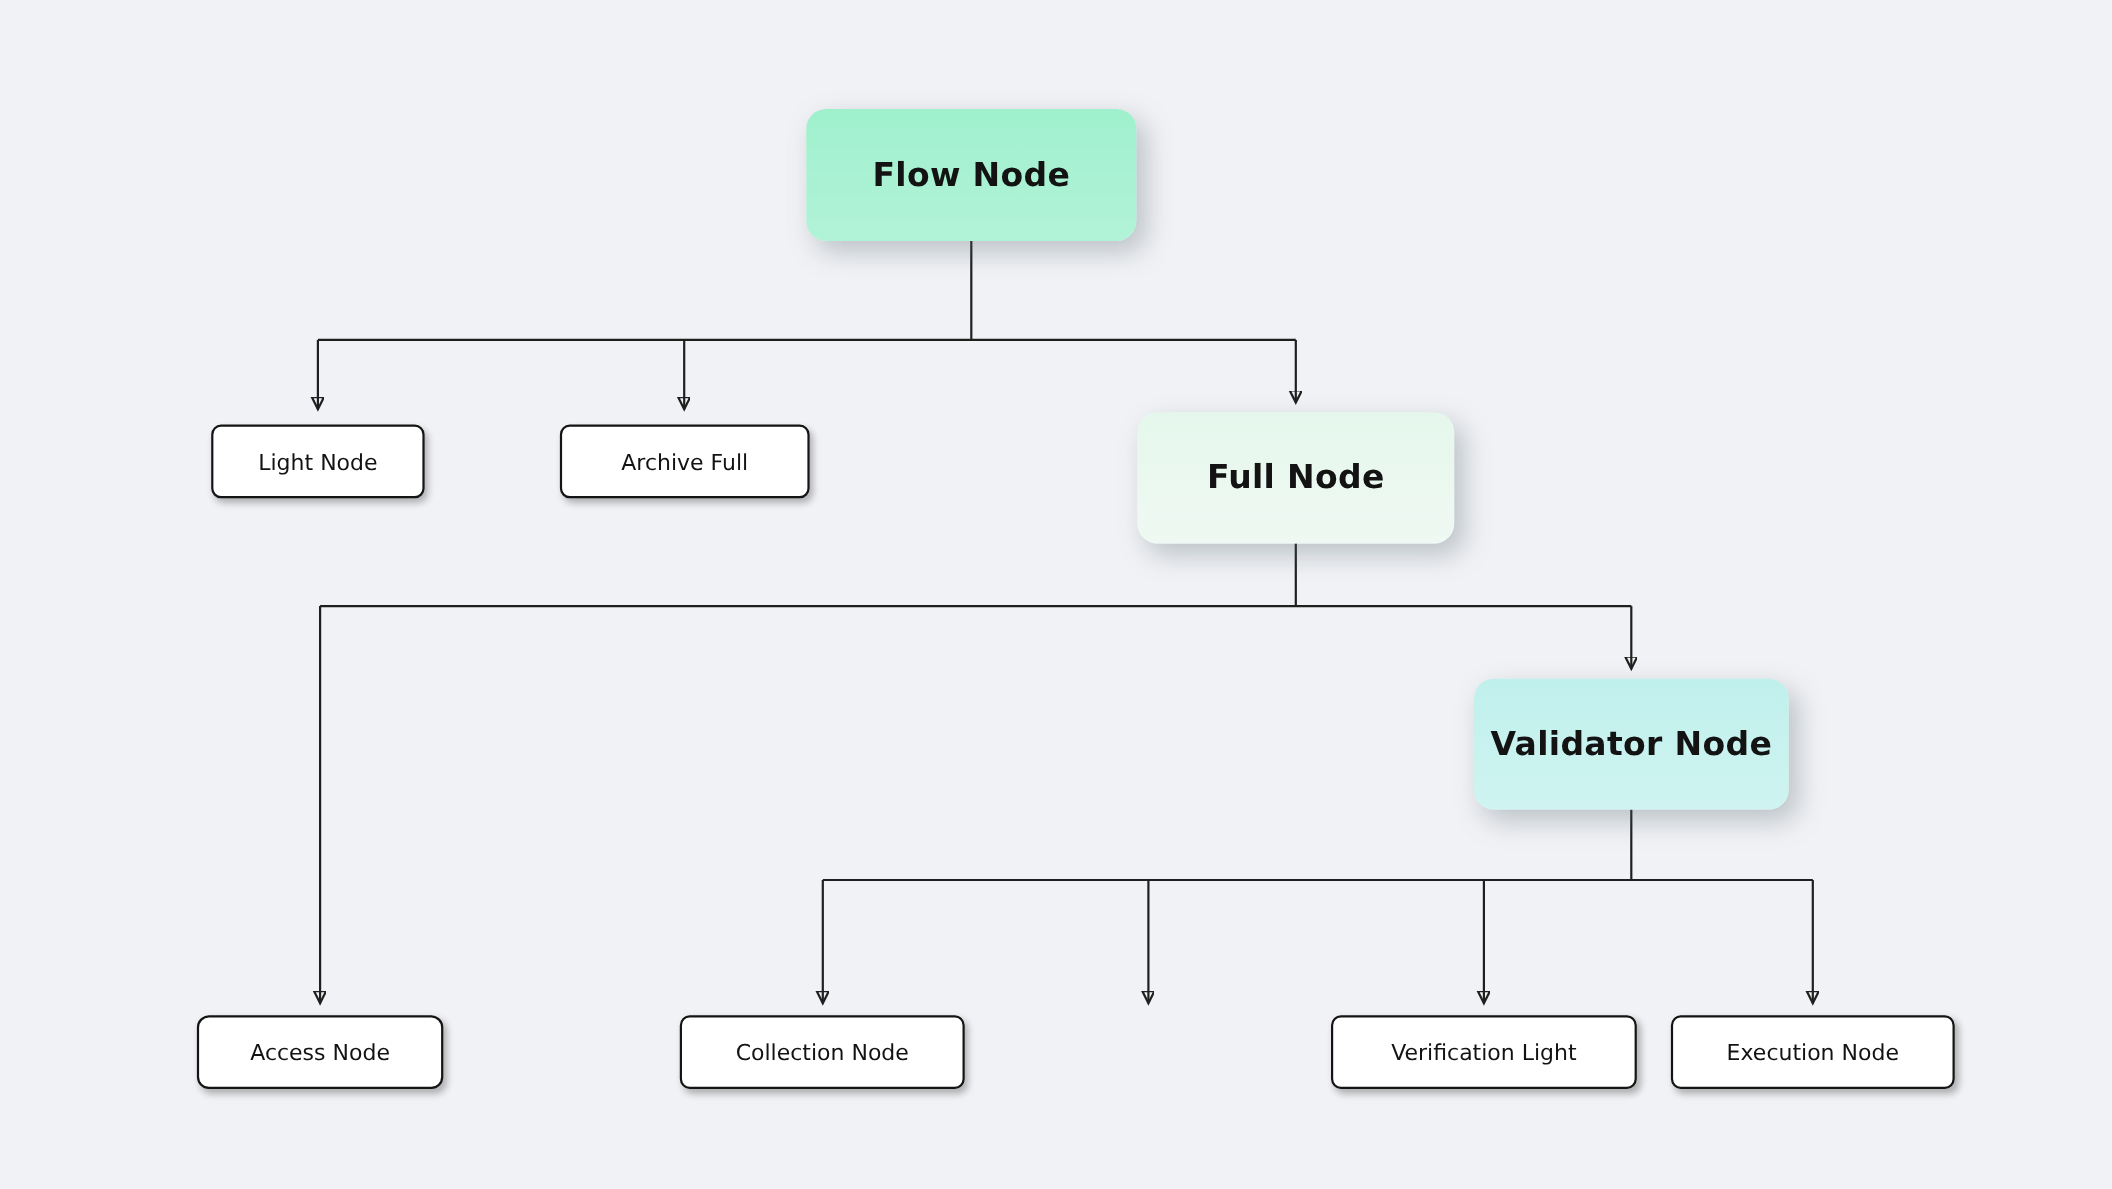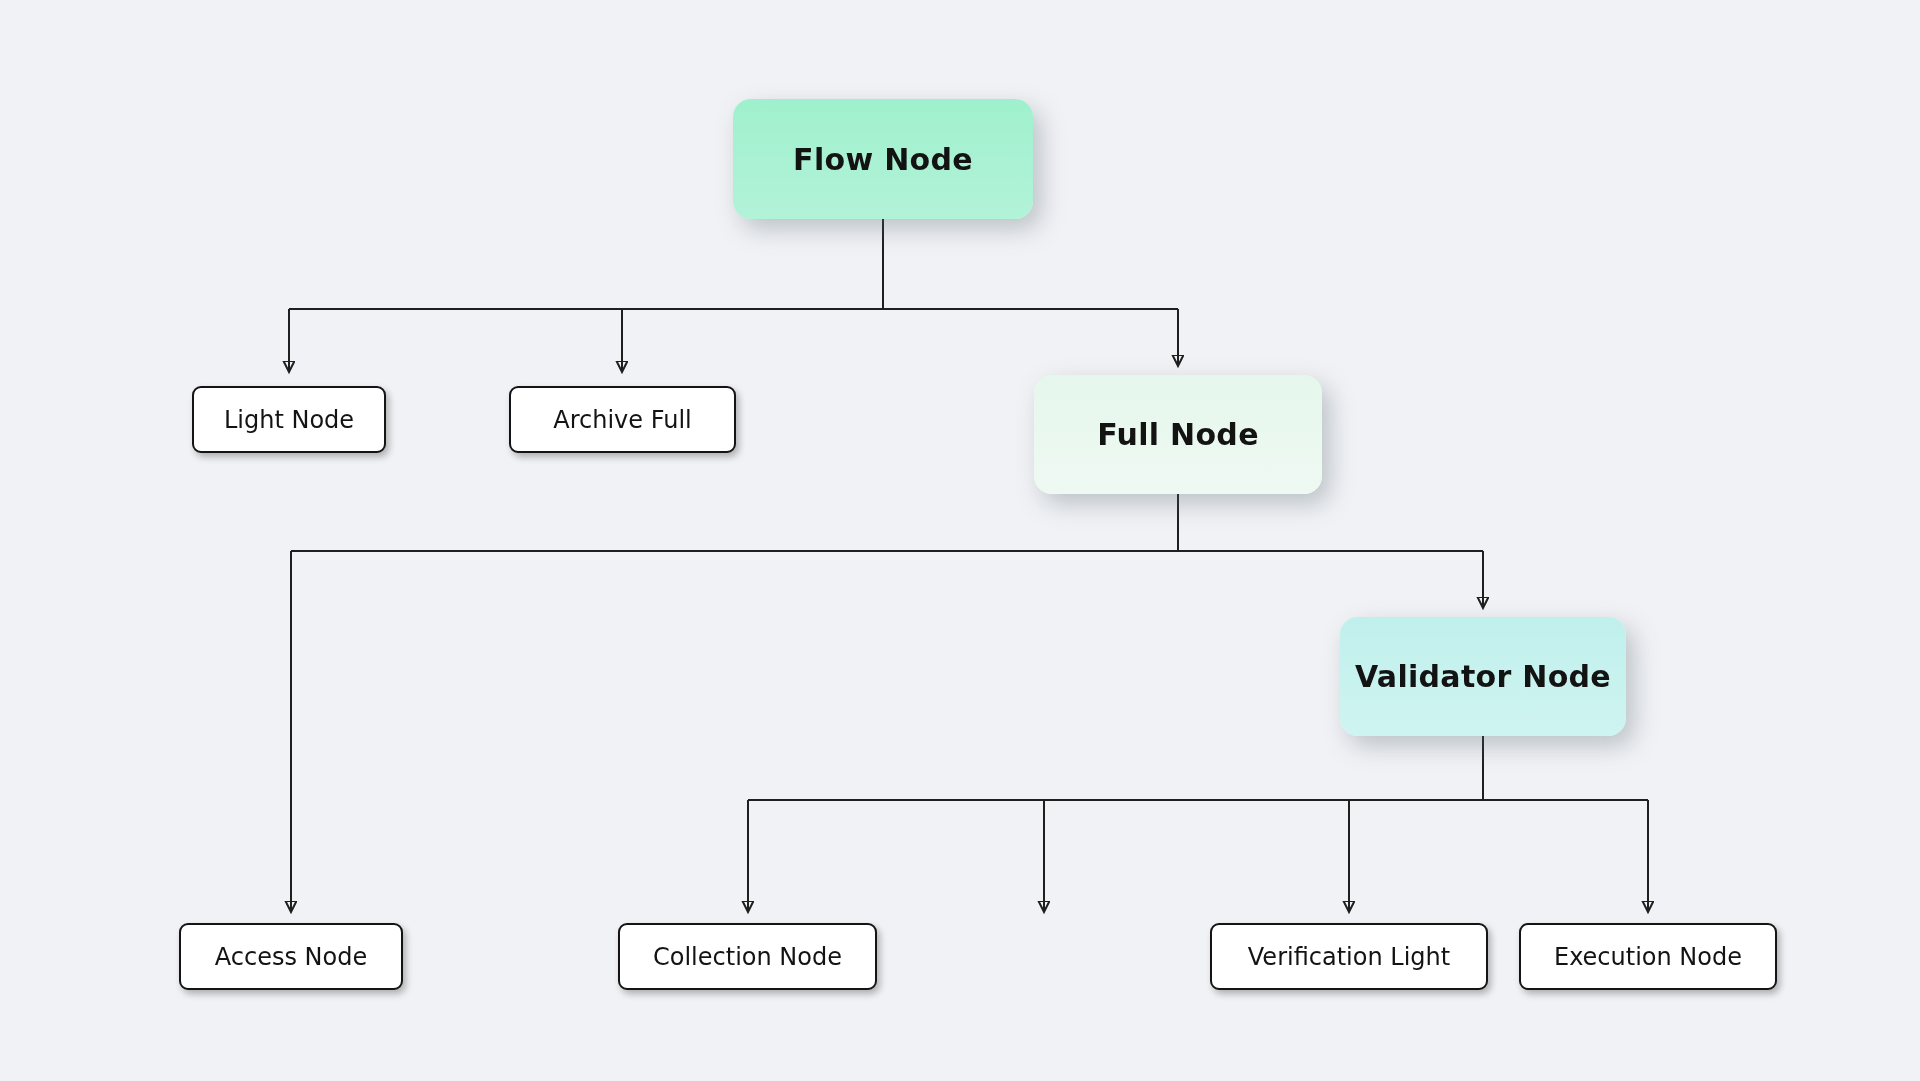--- a/index.html
+++ b/index.html
@@ -45,39 +45,39 @@
     border-radius: 18px;
     font-size: 30px;
     font-weight: 600;
     letter-spacing: 0.3px;
     box-shadow: 8px 10px 24px rgba(90, 105, 115, 0.35);
   }
   .node-leaf {
     background: #ffffff;
     border: 2px solid #141414;
     border-radius: 9px;
-    font-size: 24px;
+    font-size: 20px;
     font-weight: 500;
     box-shadow: 3px 4px 7px rgba(0, 0, 0, 0.28);
   }
   .node-flow {
     left: 733px; top: 99px; width: 300px; height: 120px;
     background: linear-gradient(180deg, #9ff0cd 0%, #b2f3d8 100%);
   }
   .node-full {
     left: 1034px; top: 375px; width: 288px; height: 119px;
     background: linear-gradient(180deg, #e5f7ec 0%, #eff9f3 100%);
   }
   .node-validator {
     left: 1340px; top: 617px; width: 286px; height: 119px;
     background: linear-gradient(180deg, #c0f0ec 0%, #cff4f1 100%);
   }
   .node-light        { left: 192px;  top: 386px; width: 194px; height: 67px; }
   .node-archive      { left: 509px;  top: 386px; width: 227px; height: 67px; }
-  .node-access       { left: 179px;  top: 923px; width: 224px; height: 67px; }
+  .node-access       { left: 179px;  top: 923px; width: 224px; height: 67px; border-radius: 11px; }
   .node-collection   { left: 618px;  top: 923px; width: 259px; height: 67px; }
   .node-consensus    { left: 910px;  top: 923px; width: 269px; height: 67px; }
   .node-verification { left: 1210px; top: 923px; width: 278px; height: 67px; }
   .node-execution    { left: 1519px; top: 923px; width: 258px; height: 67px; }
 </style>
 </head>
 <body>
 
 <div class="canvas">
 

